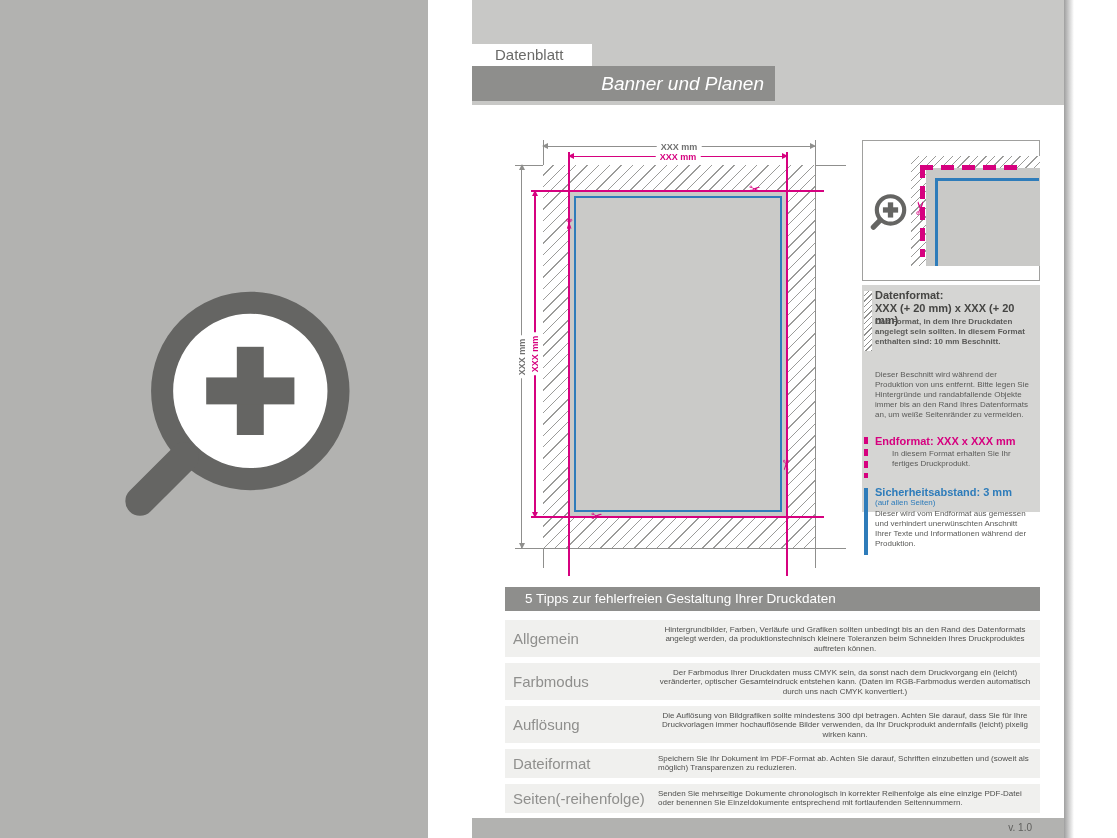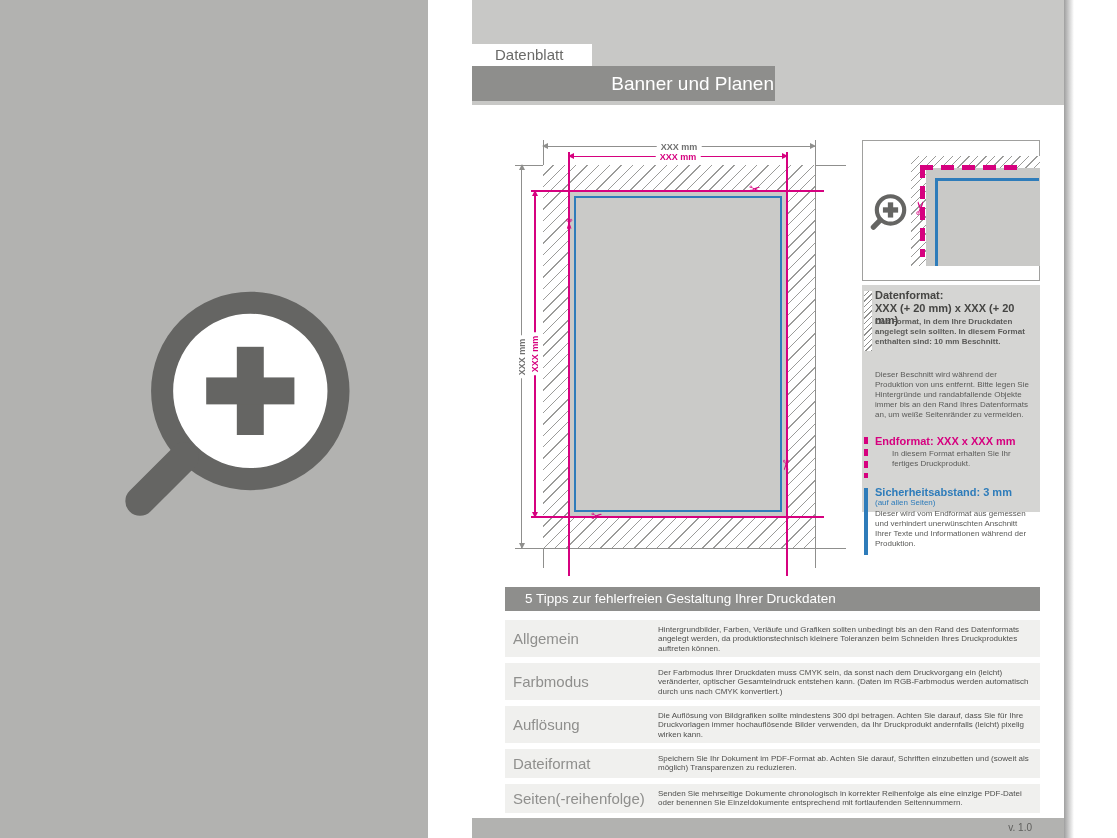--- a/index.html
+++ b/index.html
@@ -16,21 +16,21 @@
 
   
   .page{left:462px;top:0;width:602px;height:838px;background:#fff;}
   .page-shadow{left:1064px;top:0;width:10px;height:838px;
     background:linear-gradient(to right, rgba(80,80,80,.55), rgba(255,255,255,0));}
 
   .top-band{left:10px;top:0;width:592px;height:105px;background:#c8c8c6;}
   .tab{left:0;top:44px;width:130px;height:22px;background:#fff;
     font-size:15px;line-height:22px;color:#6a6a68;padding-left:33px;box-sizing:border-box;}
   .title-bar{left:10px;top:66px;width:303px;height:35px;background:#8e8e8c;
-    color:#fff;font-size:19px;line-height:35px;text-align:right;padding-right:1px;box-sizing:border-box;}
+    color:#fff;font-size:19px;line-height:35px;text-align:right;padding-right:11px;box-sizing:border-box;font-style:italic;}
 
   
   .diagram{left:55px;top:138px;width:332px;height:440px;}
   .line{position:absolute;background:#8f8f8d;}
   .mline{position:absolute;background:#d6017f;}
   .hatch{position:absolute;left:26px;top:27px;width:272px;height:383px;background-color:#fff;
     background-image:repeating-linear-gradient(135deg, rgba(145,145,143,0) 0 7px, #9b9b99 7px 8px);}
   .endformat{position:absolute;left:52px;top:53px;width:218px;height:326px;
     background:#cacac8;border:1px solid #8f8f8d;box-sizing:border-box;}
   .saferect{position:absolute;left:57px;top:58px;width:208px;height:316px;
@@ -81,21 +81,21 @@
   .marker-blue{position:absolute;left:2px;top:203px;width:4px;height:67px;background:#2e7cba;}
   .ip-block{position:absolute;left:13px;right:5px;}
 
   
   .tips{left:43px;top:587px;width:535px;}
   .tips-header{height:24px;background:#8e8e8c;color:#fff;font-size:13.5px;line-height:24px;padding-left:20px;}
   .tip-row{display:flex;background:#f0f0ee;margin-top:6px;}
   .tip-row.first{margin-top:9px;}
   .tip-label{width:153px;box-sizing:border-box;padding-left:8px;font-size:15px;color:#8f8f8d;display:flex;align-items:center;}
   .tip-text{flex:1;font-size:8px;line-height:9.8px;color:#4f4f4d;padding:4.5px 8px 4px 0;}
-  .h37{height:37px;} .h29{height:29px;}
+  .h37{height:37px;text-align:center;} .h29{height:29px;}
 
   .footer-bar{left:10px;top:818px;width:592px;height:20px;background:#b2b2b0;
     font-size:10px;line-height:20px;color:#5f5f5d;text-align:right;padding-right:32px;box-sizing:border-box;}
 </style>
 </head>
 <body>
 
 <div class="abs gray-field"></div>
 
 <div class="abs big-zoom">

